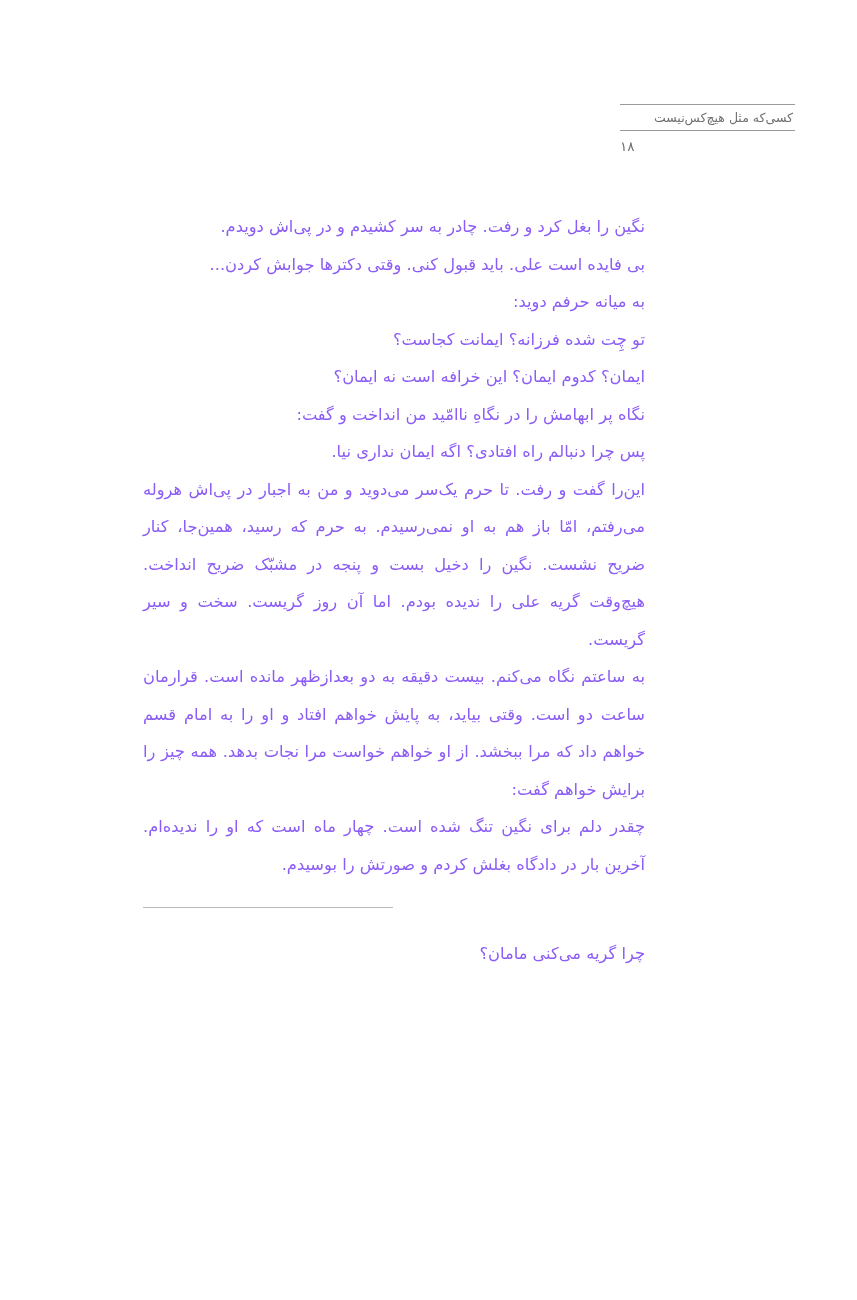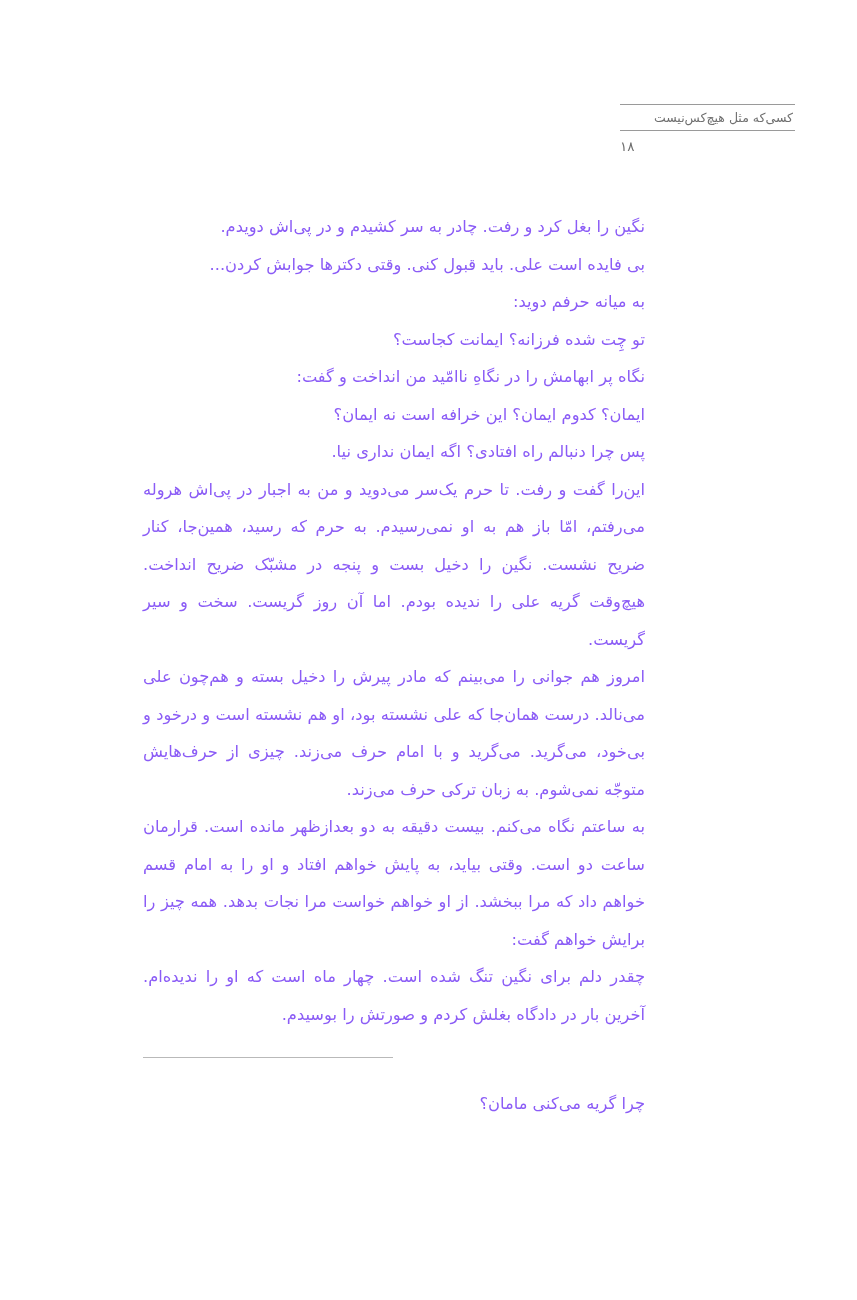--- a/index.html
+++ b/index.html
@@ -108,25 +108,24 @@
     <div class="head-title">کسی‌که مثل هیچ‌کس‌نیست</div>
     <div class="head-rule-bottom"></div>
     <div class="folio">۱۸</div>
   </div>
 
   <div class="text-col">
     <p class="p">نگین را بغل کرد و رفت. چادر به سر کشیدم و در پی‌اش دویدم.</p>
     <p class="p">بی فایده است علی. باید قبول کنی. وقتی دکترها جوابش کردن...</p>
     <p class="p rt">به میانه حرفم دوید:</p>
     <p class="p rt">تو چِت شده فرزانه؟ ایمانت کجاست؟</p>
+    <p class="p rt">ایمان؟ کدوم ایمان؟ این خرافه است نه ایمان؟</p>
     <p class="p rt">نگاه پر ابهامش را در نگاهِ ناامّید من انداخت و گفت:</p>
-    <p class="p rt">ایمان؟ کدوم ایمان؟ این خرافه است نه ایمان؟</p>
     <p class="p rt">پس چرا دنبالم راه افتادی؟ اگه ایمان نداری نیا.</p>
     <p class="p">این‌را گفت و رفت. تا حرم یک‌سر می‌دوید و من به اجبار در پی‌اش هروله می‌رفتم، امّا باز هم به او نمی‌رسیدم. به حرم که رسید، همین‌جا، کنار ضریح نشست. نگین را دخیل بست و پنجه در مشبّک ضریح انداخت. هیچ‌وقت گریه علی را ندیده بودم. اما آن روز گریست. سخت و سیر گریست.</p>
-    <p class="p">امروز هم جوانی را می‌بینم که مادر پیرش را دخیل بسته و هم‌چون علی می‌نالد. درست همان‌جا که علی نشسته بود، او هم نشسته است و درخود و بی‌خود، می‌گرید. می‌گرید و با امام حرف می‌زند. چیزی از حرف‌هایش متوجّه نمی‌شوم. به زبان ترکی حرف می‌زند.</p>
     <p class="p">به ساعتم نگاه می‌کنم. بیست دقیقه به دو بعدازظهر مانده است. قرارمان ساعت دو است. وقتی بیاید، به پایش خواهم افتاد و او را به امام قسم خواهم داد که مرا ببخشد. از او خواهم خواست مرا نجات بدهد. همه چیز را برایش خواهم گفت:</p>
     <p class="p">چقدر دلم برای نگین تنگ شده است. چهار ماه است که او را ندیده‌ام. آخرین بار در دادگاه بغلش کردم و صورتش را بوسیدم.</p>
 
     <div class="divider-wrap">
       <div class="divider"></div>
     </div>
 
     <p class="p closing">چرا گریه می‌کنی مامان؟</p>
   </div>
 

